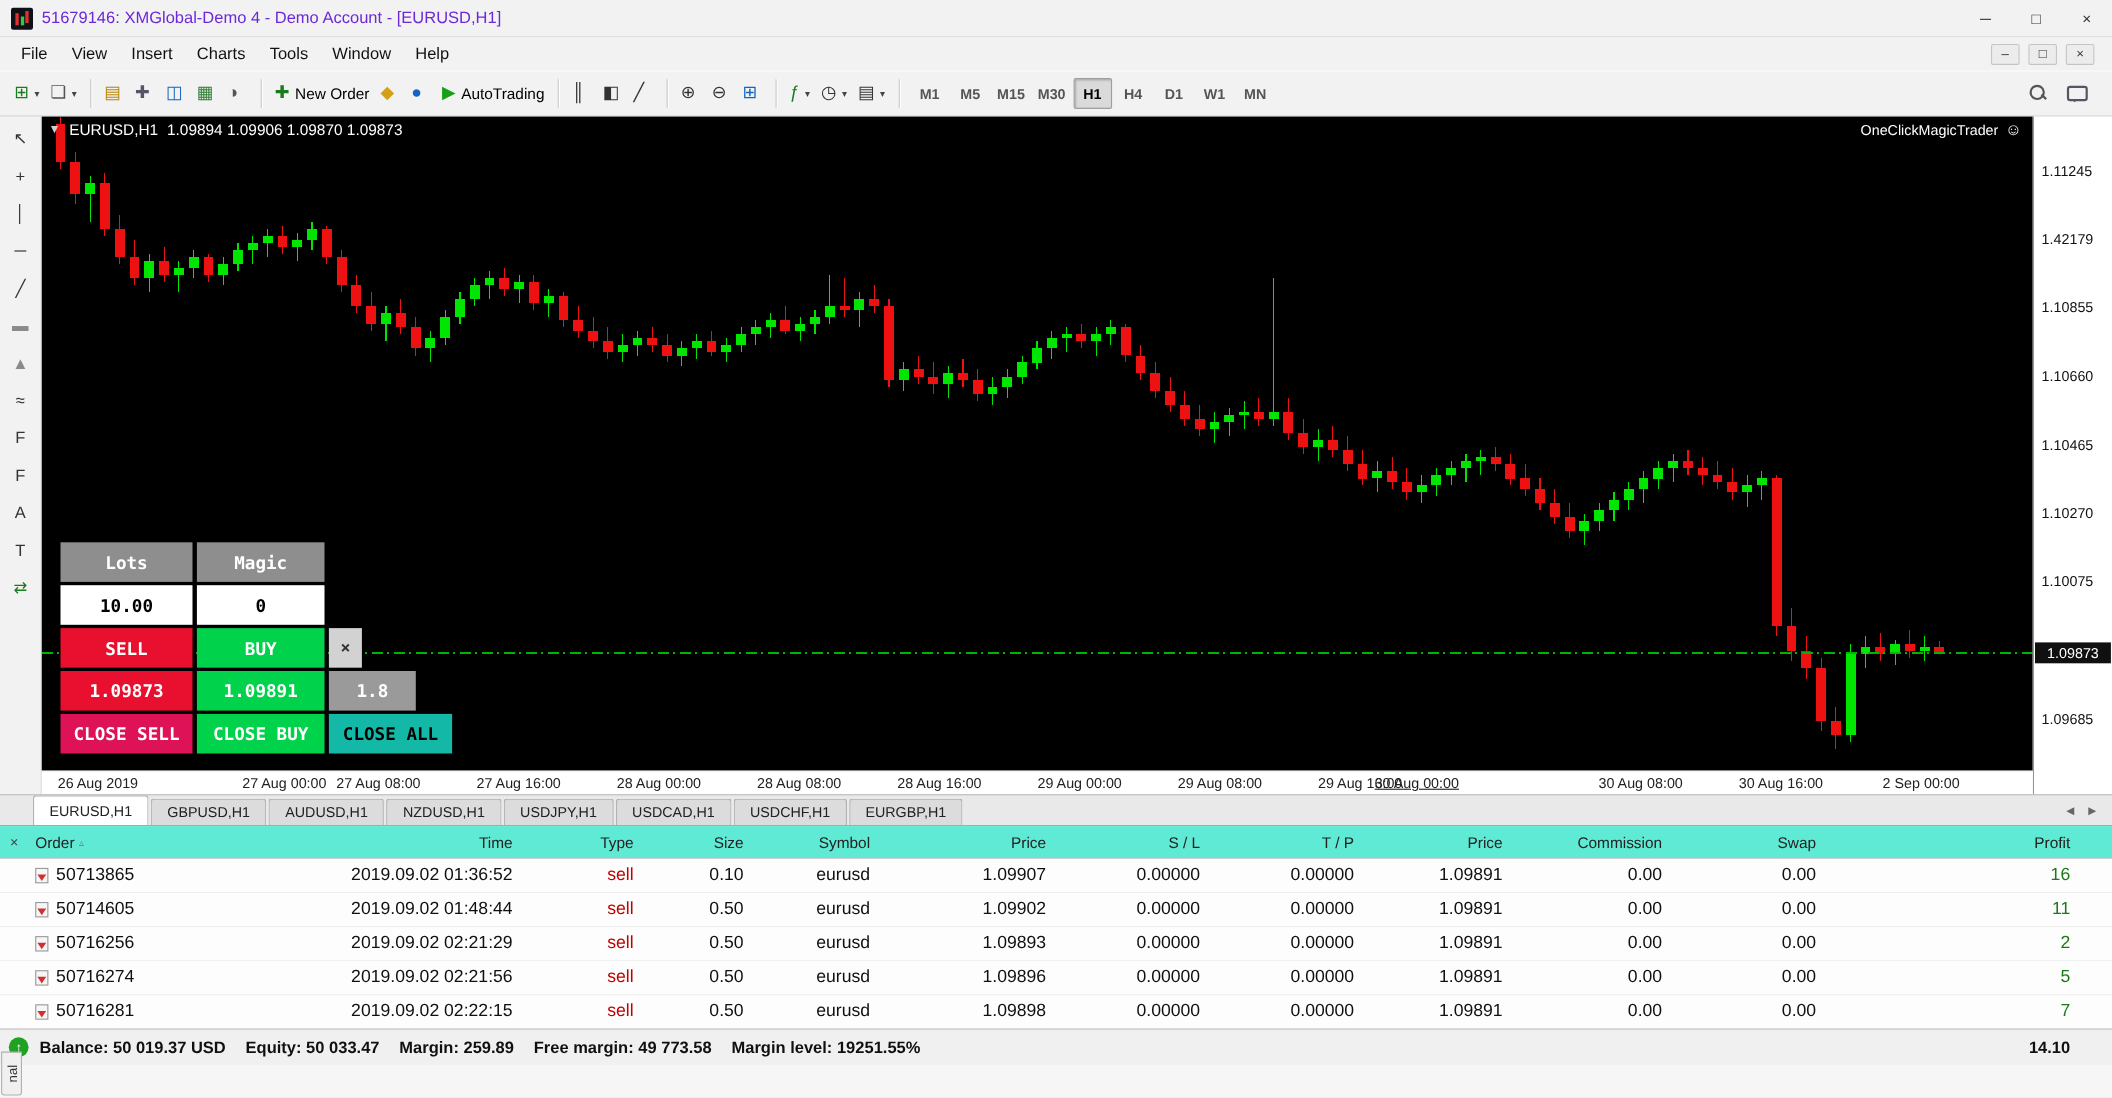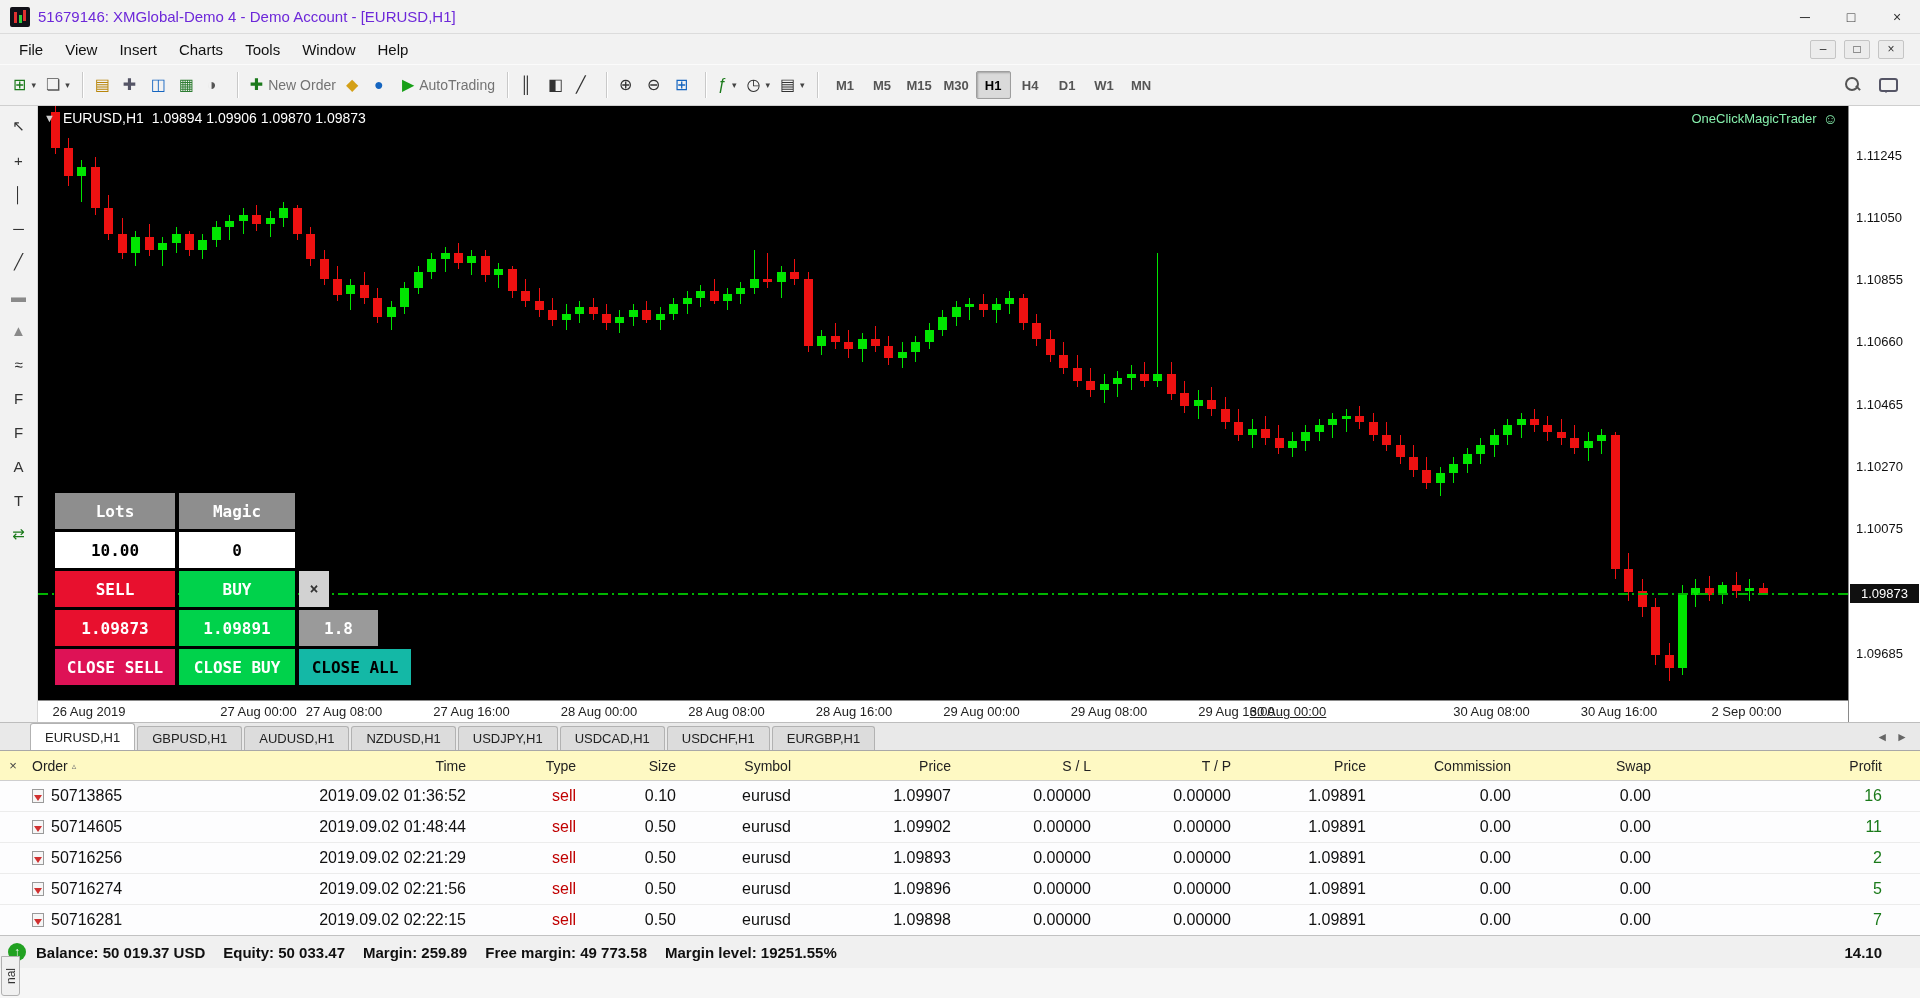--- a/index.html
+++ b/index.html
@@ -26,21 +26,21 @@
              font-size:12px; color:#333; border:1px solid #c5c5c5; background:#ececec; border-radius:2px; }
 
   
   .toolbar { position:absolute; top:64px; left:0; right:0; height:42px; background:#f2f2f2;
              border-top:1px solid #fbfbfb; border-bottom:1px solid #cfcfcf;
              display:flex; align-items:center; padding:0 8px; }
   .tb-sep { width:1px; height:26px; background:#c9c9c9; box-shadow:1px 0 0 #ffffff; margin:0 7px; flex:none; }
   .tb-btn { height:30px; min-width:28px; padding:0 5px; display:flex; align-items:center; gap:5px;
             border-radius:3px; flex:none; }
   .tb-glyph { font-size:16px; line-height:1; }
-  .tb-label { font-size:14px; color:#737373; white-space:nowrap; }
+  .tb-label { font-size:14px; color:#000000; white-space:nowrap; }
   .tb-caret { font-size:9px; color:#444; }
   .tf-group { display:flex; align-items:center; margin-left:2px; }
   .tf-btn { min-width:35px; height:28px; padding:0 4px; display:flex; align-items:center; justify-content:center;
             font-size:13px; font-weight:bold; color:#555; border-radius:2px; margin:0 1px; }
   .tf-btn.active { background:#dadada; border:1px solid #9e9e9e; box-shadow:inset 1px 1px 2px rgba(0,0,0,.25); color:#000; }
   .toolbar-right { margin-left:auto; display:flex; align-items:center; gap:18px; padding-right:14px; }
   .icon-magnifier { width:16px; height:16px; position:relative; }
   .icon-magnifier::before { content:""; position:absolute; left:0; top:0; width:10px; height:10px;
                             border:2px solid #555; border-radius:50%; }
   .icon-magnifier::after  { content:""; position:absolute; left:10px; top:10px; width:6px; height:2px;
@@ -53,21 +53,21 @@
                 border-right:1px solid #d6d6d6; display:flex; flex-direction:column; align-items:center;
                 padding-top:8px; gap:10px; }
   .lt-btn { width:26px; height:24px; display:flex; align-items:center; justify-content:center;
             font-size:15px; color:#333; border-radius:3px; }
 
   
   .chart-region { position:absolute; top:106px; left:38px; width:1810px; height:594px; background:#000; }
   .chart-symbol { position:absolute; left:6px; top:4px; color:#fff; font-size:14px; z-index:5;
                   display:flex; align-items:center; gap:8px; }
   .oneclick-toggle { color:#cfcfcf; font-size:11px; }
-  .chart-ea-label { position:absolute; right:10px; top:4px; color:#86efac; font-size:13px; z-index:5;
+  .chart-ea-label { position:absolute; right:10px; top:4px; color:#ffffff; font-size:13px; z-index:5;
                     display:flex; align-items:center; gap:6px; }
   .ea-smiley { font-size:15px; }
   .price-scale { position:absolute; top:106px; right:0; width:72px; height:616px; background:#fff;
                  border-left:1px solid #8a8a8a; font-size:13px; color:#111; }
   .ps-tick { position:absolute; left:7px; white-space:nowrap; }
   .ps-badge { position:absolute; left:1px; right:1px; background:#101010; color:#fff; text-align:center;
               font-size:13px; padding:2px 0; z-index:3; }
   .time-axis { position:absolute; left:38px; top:700px; width:1810px; height:22px; background:#fff;
                border-top:1px solid #8a8a8a; font-size:13px; color:#222; }
   .ta-label { position:absolute; top:3px; transform:translateX(-50%); white-space:nowrap; }
@@ -92,21 +92,21 @@
   .chart-tab.active { background:#fff; height:27px; }
   .tab-scroll { margin-left:auto; display:flex; gap:8px; padding:0 12px 6px 0; color:#666; font-size:12px; }
 
   
   .terminal { position:absolute; top:750px; left:0; right:0; height:185px; background:#fff;
               border-top:1px solid #a8a8a8; }
   .term-close { position:absolute; left:5px; top:6px; width:16px; height:16px; display:flex; align-items:center;
                 justify-content:center; color:#444; font-size:13px; z-index:2; }
   .term-grid { display:grid;
     grid-template-columns:24px 130px 320px 110px 100px 115px 160px 140px 140px 135px 145px 140px 1fr; }
-  .term-header { height:30px; background:#fef9c3; border-bottom:1px solid #cfcfcf; font-size:14px; color:#222; }
+  .term-header { height:30px; background:#5eead4; border-bottom:1px solid #cfcfcf; font-size:14px; color:#222; }
   .th-cell,.td-cell { display:flex; align-items:center; justify-content:flex-end; padding:0 8px; white-space:nowrap; }
   .left-al { justify-content:flex-start; }
   .term-row { height:31px; border-bottom:1px solid #ececec; font-size:16px; color:#101010; background:#fdfdfe; }
   .profit-pad { padding-right:38px; }
   .profit-val { color:#1a7a1a; }
   .type-sell { color:#c00000; }
   .sort-ind { font-size:9px; color:#777; margin-left:4px; }
   .order-icon { width:12px; height:14px; background:#f6f6f6; border:1px solid #9a9a9a; position:relative;
                 margin-right:7px; flex:none; }
   .order-icon::after { content:""; position:absolute; left:1px; bottom:1px; border-left:4px solid transparent;
@@ -566,21 +566,21 @@
     <div class="tp-row">
       <div class="tp-cell w1" style="background: rgb(222, 18, 86);">CLOSE SELL</div>
       <div class="tp-cell w2" style="background: rgb(0, 210, 75);">CLOSE BUY</div>
       <div class="tp-cell w3 tp-dark" style="background: #14b8a6;">CLOSE ALL</div>
     </div>
   </div>
 
   <div class="price-scale" id="price-scale">
     <div class="ps-badge" id="ps-badge" style="top: 477.655px; background: rgb(16, 16, 16);">1.09873</div>
   <div class="ps-tick" style="top: 41.5px;">1.11245</div>
-      <div class="ps-tick" style="top: 103.774px;">1.11050</div>
+      <div class="ps-tick" style="top: 103.774px;">1.42179</div>
       <div class="ps-tick" style="top: 166.048px;">1.10855</div>
       <div class="ps-tick" style="top: 228.323px;">1.10660</div>
       <div class="ps-tick" style="top: 290.597px;">1.10465</div>
       <div class="ps-tick" style="top: 352.871px;">1.10270</div>
       <div class="ps-tick" style="top: 415.145px;">1.10075</div>
       <div class="ps-tick" style="top: 539.694px;">1.09685</div>
     </div>
 
   <div class="time-axis" id="time-axis">
       <div class="ta-label" style="left: 51px;">26 Aug 2019</div>

